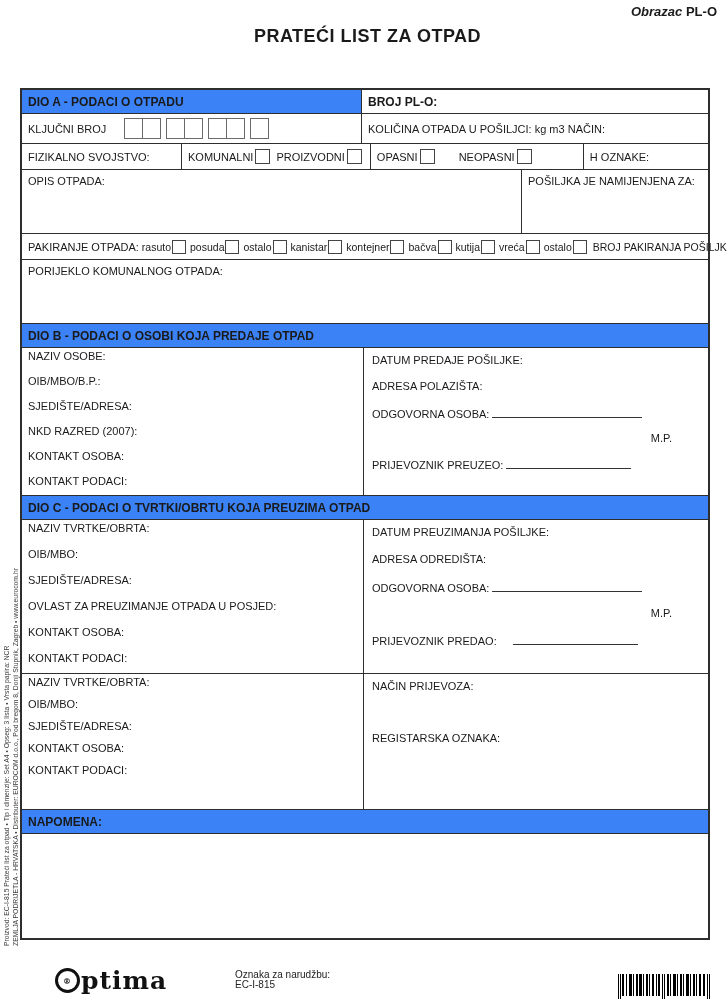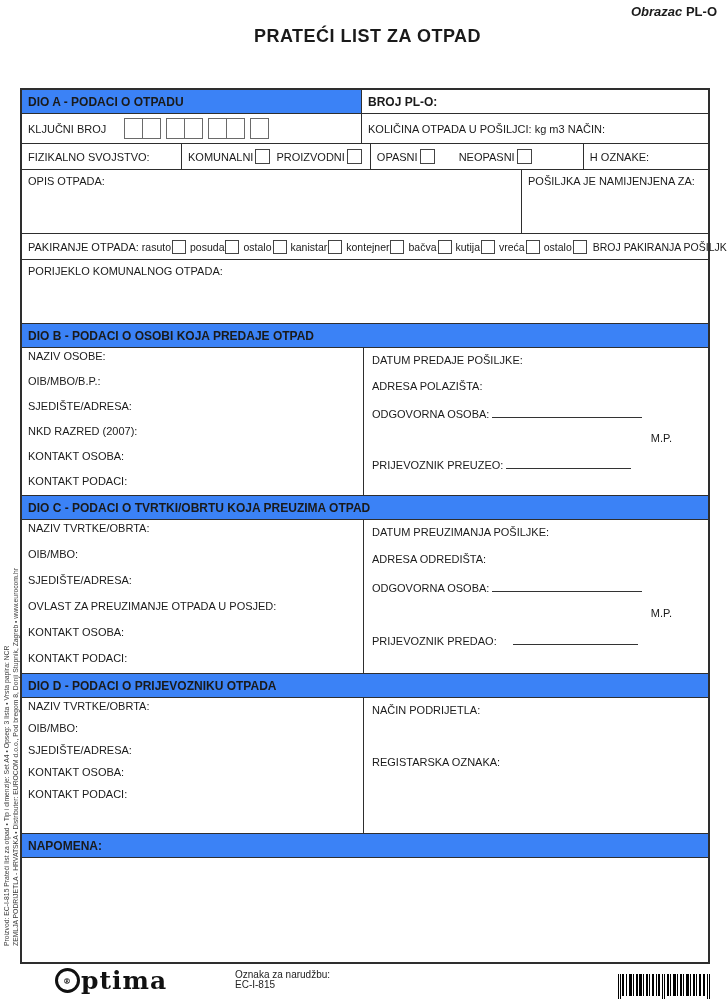--- a/index.html
+++ b/index.html
@@ -203,33 +203,30 @@
         </div>
         <div class="mp" style="margin-bottom:14px;">M.P.</div>
         <div class="lbl">
           <span>PRIJEVOZNIK PREDAO:</span>
           <span style="display:inline-block;width:10px;"></span>
           <span class="blank" style="width:125px;"></span>
         </div>
       </div>
     </div>
 
-    <div class="row" style="height:24px;">
-      <div class="cell gray vmid" style="flex:1;">DIO D - PODACI O PRIJEVOZNIKU OTPADA</div>
-    </div>
     <div class="row secD" style="height:136px;">
       <div class="colL">
         <div class="lbl">NAZIV TVRTKE/OBRTA:</div>
         <div class="lbl">OIB/MBO:</div>
         <div class="lbl">SJEDIŠTE/ADRESA:</div>
         <div class="lbl">KONTAKT OSOBA:</div>
         <div class="lbl">KONTAKT PODACI:</div>
       </div>
       <div class="colR">
-        <div class="lbl" style="margin-bottom:40px;">NAČIN PODRIJETLA:</div>
+        <div class="lbl" style="margin-bottom:40px;">NAČIN PRIJEVOZA:</div>
         <div class="lbl">REGISTARSKA OZNAKA:</div>
       </div>
     </div>
 
     <div class="row" style="height:24px;">
       <div class="cell gray vmid" style="flex:1;">NAPOMENA:</div>
     </div>
     <div class="row" style="height:104px;border-bottom:none;">
       <div class="cell" style="flex:1;"></div>
     </div>

